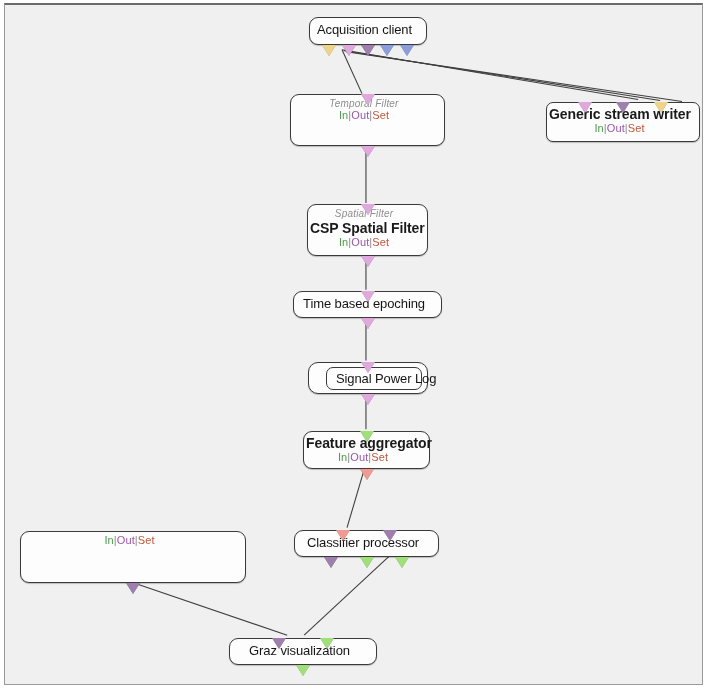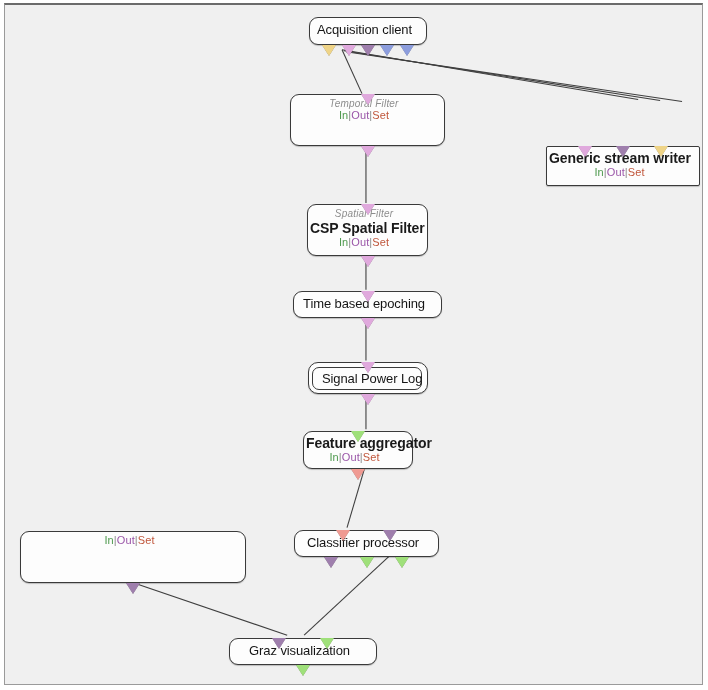--- a/index.html
+++ b/index.html
@@ -28,24 +28,24 @@
     position:absolute;
     background:#fdfdfd;
     border:1px solid #3a3a3a;
     border-radius:9px;
     box-sizing:border-box;
     text-align:center;
     padding:3px 9px 2px 2px;
     box-shadow:0 1px 1px rgba(0,0,0,.22);
     white-space:nowrap;
   }
-  .box.rect{border-radius:2px;margin-top:44px;}
+  .box.rect{border-radius:7px;}
   .box.meta{
     border-radius:10px;
-    padding:4px 5px 3px 3px;
+    padding:4px 5px 3px 17px;
   }
   .box.meta .inner{
     border:1px solid #3a3a3a;
     border-radius:7px;
     padding:2px 9px 2px 9px;
     background:#fdfdfd;
   }
   .subtitle{
     font-size:10px;
     font-style:italic;
@@ -171,21 +171,21 @@
         <div class="inner">
           <div class="title small">Signal Power Log</div>
         </div>
         <div class="pins inputs">
           <div class="pin violet" style="left: 50%; margin-left: -7px;"></div>
         </div>
         <div class="pins outputs">
           <div class="pin violet" style="left: 50%; margin-left: -7px;"></div>
         </div>
       </div>
-      <div class="box" style="left: 298px; top: 426px; width: 110px; min-height: 38px;">
+      <div class="box" style="left: 298px; top: 426px; width: 127px; min-height: 38px;">
         <div>
           <div class="title">Feature aggregator</div>
           <div class="settings"><span class="in">In</span><span class="sep">|</span><span class="out">Out</span><span class="sep">|</span><span class="set">Set</span></div>
         </div>
         <div class="pins inputs">
           <div class="pin green" style="left: 50%; margin-left: -7px;"></div>
         </div>
         <div class="pins outputs">
           <div class="pin red" style="left: 50%; margin-left: -7px;"></div>
         </div>

